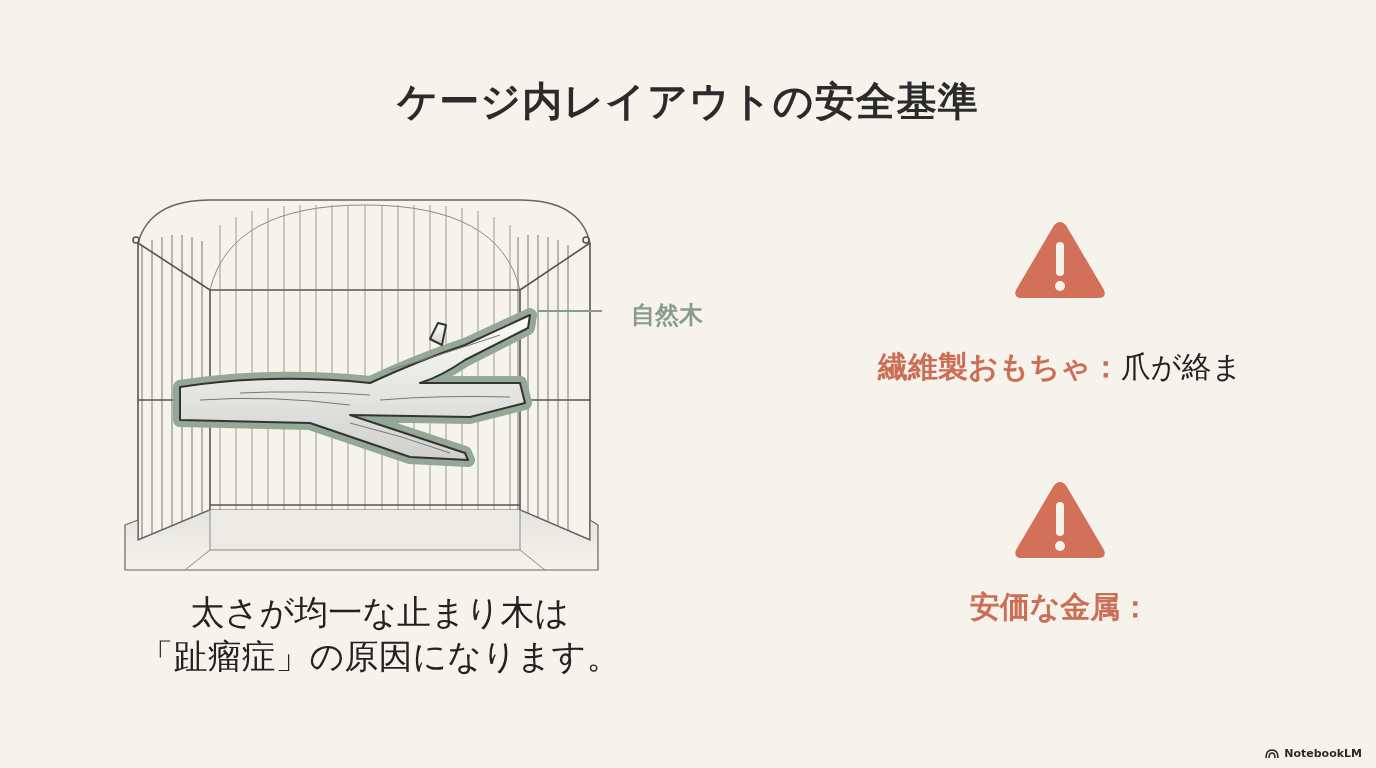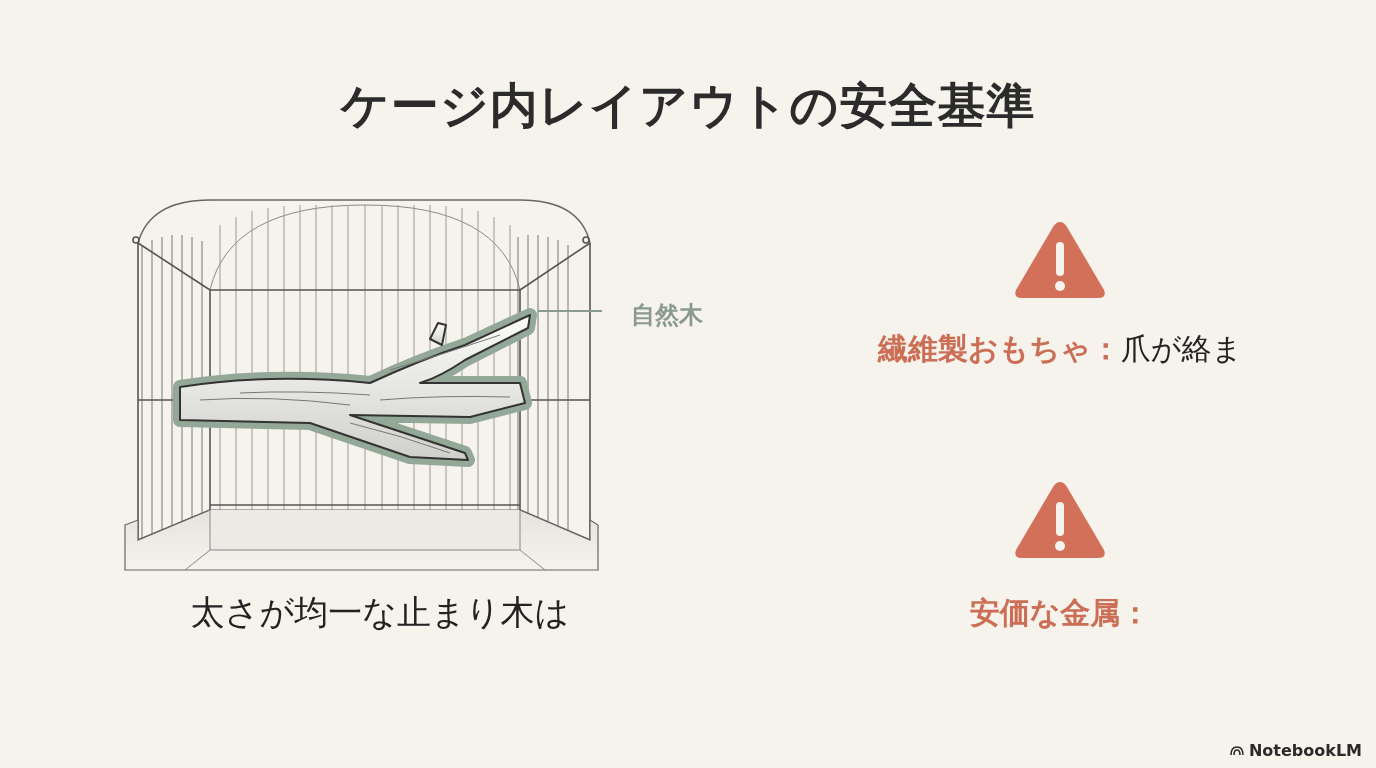--- a/index.html
+++ b/index.html
@@ -5,21 +5,21 @@
   html, body { margin: 0; padding: 0; }
   body {
     width: 1376px; height: 768px; overflow: hidden;
     background: #f6f3ec;
     font-family: "DejaVu Sans", "Liberation Sans", sans-serif;
     color: #262626;
     position: relative;
   }
   .title {
     position: absolute; left: 0; right: 0; top: 74px;
-    text-align: center; font-size: 48px; font-weight: bold;
+    text-align: center; font-size: 40px; font-weight: bold;
     color: #2b2b2b; letter-spacing: 1px;
   }
   .illustration {
     position: absolute; left: 120px; top: 195px; width: 490px; height: 385px;
   }
   .callout {
     position: absolute; left: 612px; top: 292px; width: 110px;
     text-align: center; color: #8a9a8c; font-size: 24px; font-weight: bold;
     line-height: 46px;
   }
@@ -27,27 +27,27 @@
     position: absolute; left: 130px; top: 590px; width: 500px;
     text-align: center; font-size: 34px; line-height: 44px; color: #222;
   }
   .warn-block {
     position: absolute; width: 440px; text-align: center;
   }
   .warn-1 { left: 840px; top: 218px; }
   .warn-2 { left: 840px; top: 478px; }
   .warn-icon { display: block; margin: 0 auto; }
   .warn-text {
-    font-size: 30px; line-height: 46px; color: #222; margin-top: 24px;
+    font-size: 30px; line-height: 46px; color: #222; margin-top: 42px;
   }
-  .warn-2 .warn-text { margin-top: 28px; }
+  .warn-2 .warn-text { margin-top: 22px; }
   .warn-label { color: #cc6e55; font-weight: bold; }
   .brand {
     position: absolute; right: 14px; bottom: 8px;
-    font-size: 16px; color: #2a2a2a; display: flex; align-items: center; gap: 5px;
+    font-size: 11px; color: #2a2a2a; display: flex; align-items: center; gap: 5px;
     font-weight: bold;
   }
 </style>
 </head>
 <body>
 
 <div class="title">ケージ内レイアウトの安全基準</div>
 
 <div class="illustration">
   <svg width="490" height="385" viewBox="0 0 490 385">
@@ -147,20 +147,21 @@
     <line x1="418" y1="116" x2="482" y2="116" stroke="#8a9a8c" stroke-width="2"></line>
   </svg>
 </div>
 
 <div class="callout">
   <div>自然木</div>
 </div>
 
 <div class="caption">
   <div>太さが均一な止まり木は</div>
+  <div>「趾瘤症」の原因になります。</div>
 </div>
 
 <div class="warn-block warn-1">
   <svg class="warn-icon" width="96" height="84" viewBox="0 0 96 84">
     <path d="M 48 4 Q 52 4 55 9 L 92 72 Q 95 80 86 80 L 10 80 Q 1 80 4 72 L 41 9 Q 44 4 48 4 Z" fill="#d2705a"></path>
     <rect x="44" y="24" width="8" height="34" rx="4" fill="#f6f3ec"></rect>
     <circle cx="48" cy="68" r="5" fill="#f6f3ec"></circle>
   </svg>
   <div class="warn-text">
     <span class="warn-label">繊維製おもちゃ：</span><span>爪が絡ま</span><br>

